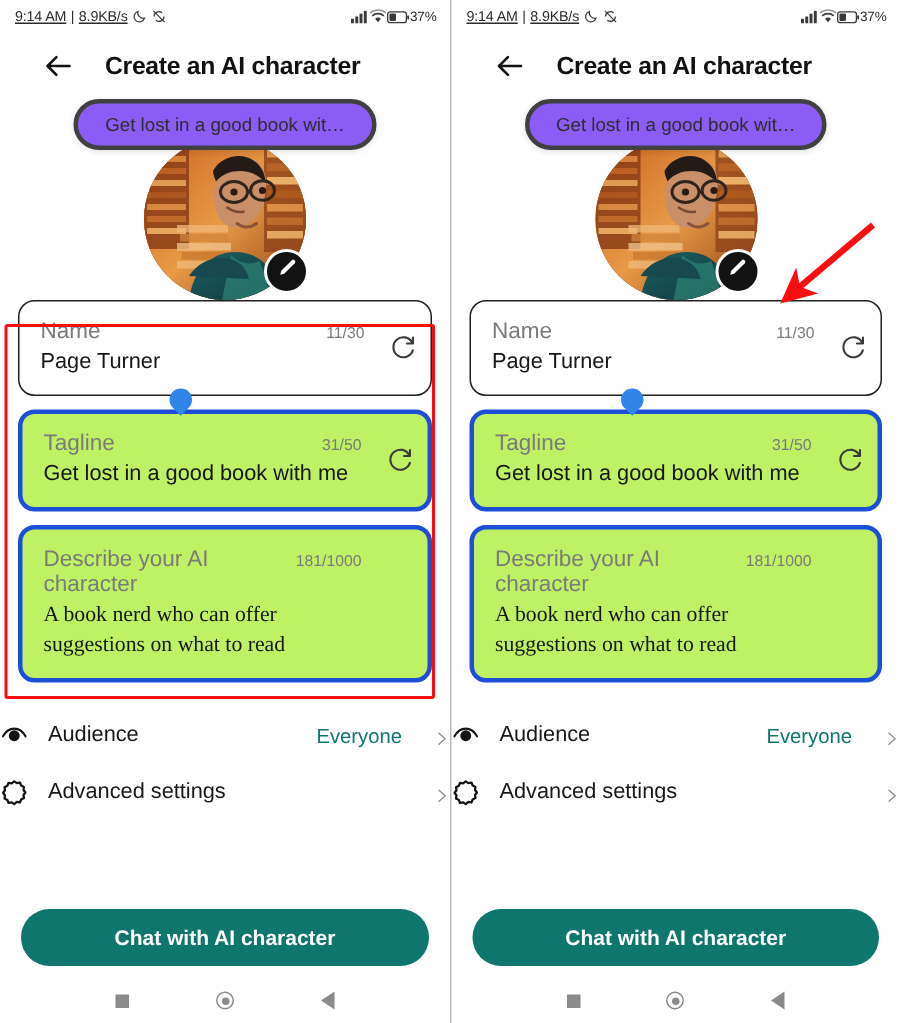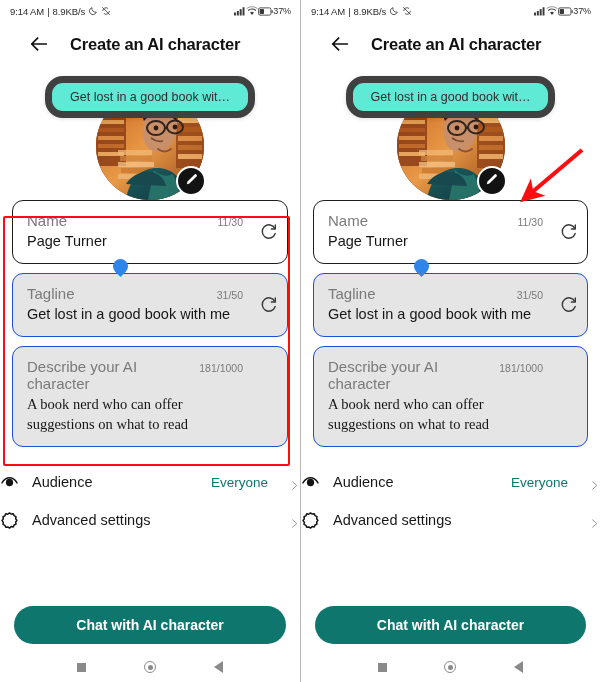--- a/index.html
+++ b/index.html
@@ -28,21 +28,21 @@
   .statusbar {
     height: 22px;
     display: flex;
     align-items: center;
     justify-content: space-between;
     padding: 0 9px 0 10px;
     font-size: 9.5px;
     color: #2b2b2b;
     letter-spacing: -0.1px;
   }
-  .sb-left { display: flex; align-items: center; gap: 3px; white-space: nowrap; }
+  .sb-left { display: flex; align-items: center; gap: 3px; white-space: nowrap; text-decoration: underline; }
   .sb-right { display: flex; align-items: center; gap: 0; }
   .sb-icon { display: inline-flex; align-items: center; }
   .bat-text { font-size: 9px; }
 
   
   .appbar {
     height: 44px;
     display: flex;
     align-items: center;
     padding-left: 28px;
@@ -58,23 +58,22 @@
 
   
   .hero {
     position: relative;
     height: 130px;
     display: flex;
     flex-direction: column;
     align-items: center;
   }
   .bubble {
-    margin-top: 10px;
-    background: #5eead4;
-    border: 7px solid #404040;
+    background: #8b5cf6;
+    border: 3px solid #404040;
     border-radius: 18px;
     padding: 7px 18px;
     font-size: 12.5px;
     color: #2d2d2d;
     box-shadow: 0 1px 4px rgba(0,0,0,0.13);
     position: relative;
     z-index: 3;
     white-space: nowrap;
     max-width: 215px;
     overflow: hidden;
@@ -110,22 +109,22 @@
 
   
   .form {
     padding: 4px 12px 0 12px;
     display: flex;
     flex-direction: column;
     gap: 9px;
   }
   .field {
     position: relative;
-    background: #e5e5e5;
-    border: 1px solid #1d4ed8;
+    background: #bef264;
+    border: 3px solid #1d4ed8;
     border-radius: 11px;
     padding: 11px 42px 12px 14px;
     min-height: 56px;
   }
   .field.focused {
     background: #ffffff;
     border: 1.6px solid #1f1f1f;
   }
   .field-top {
     display: flex;

